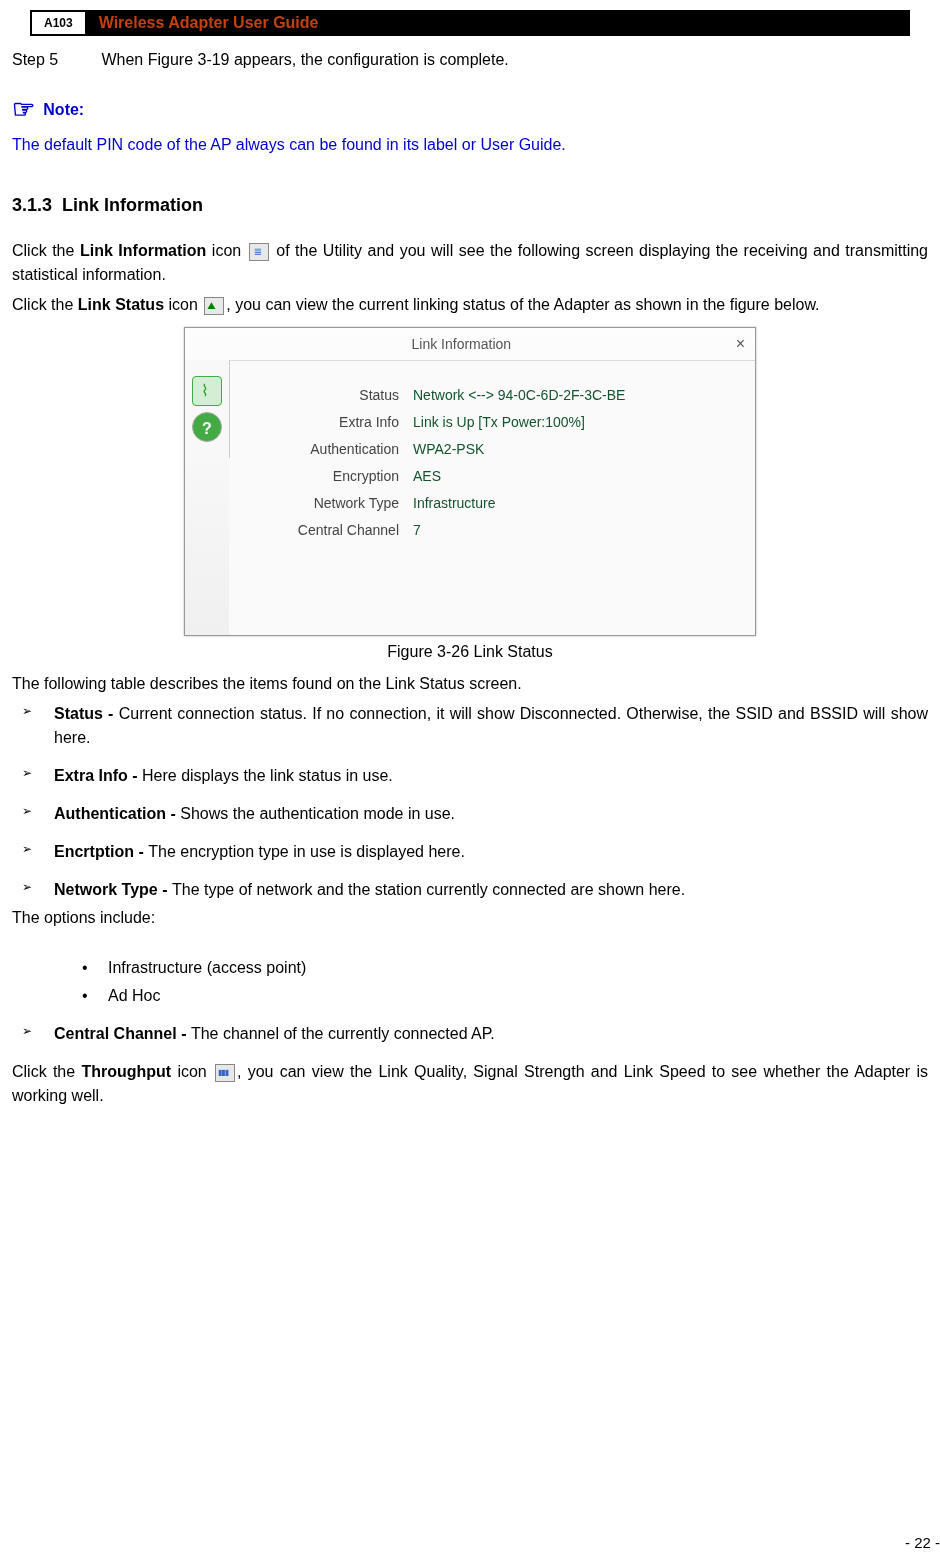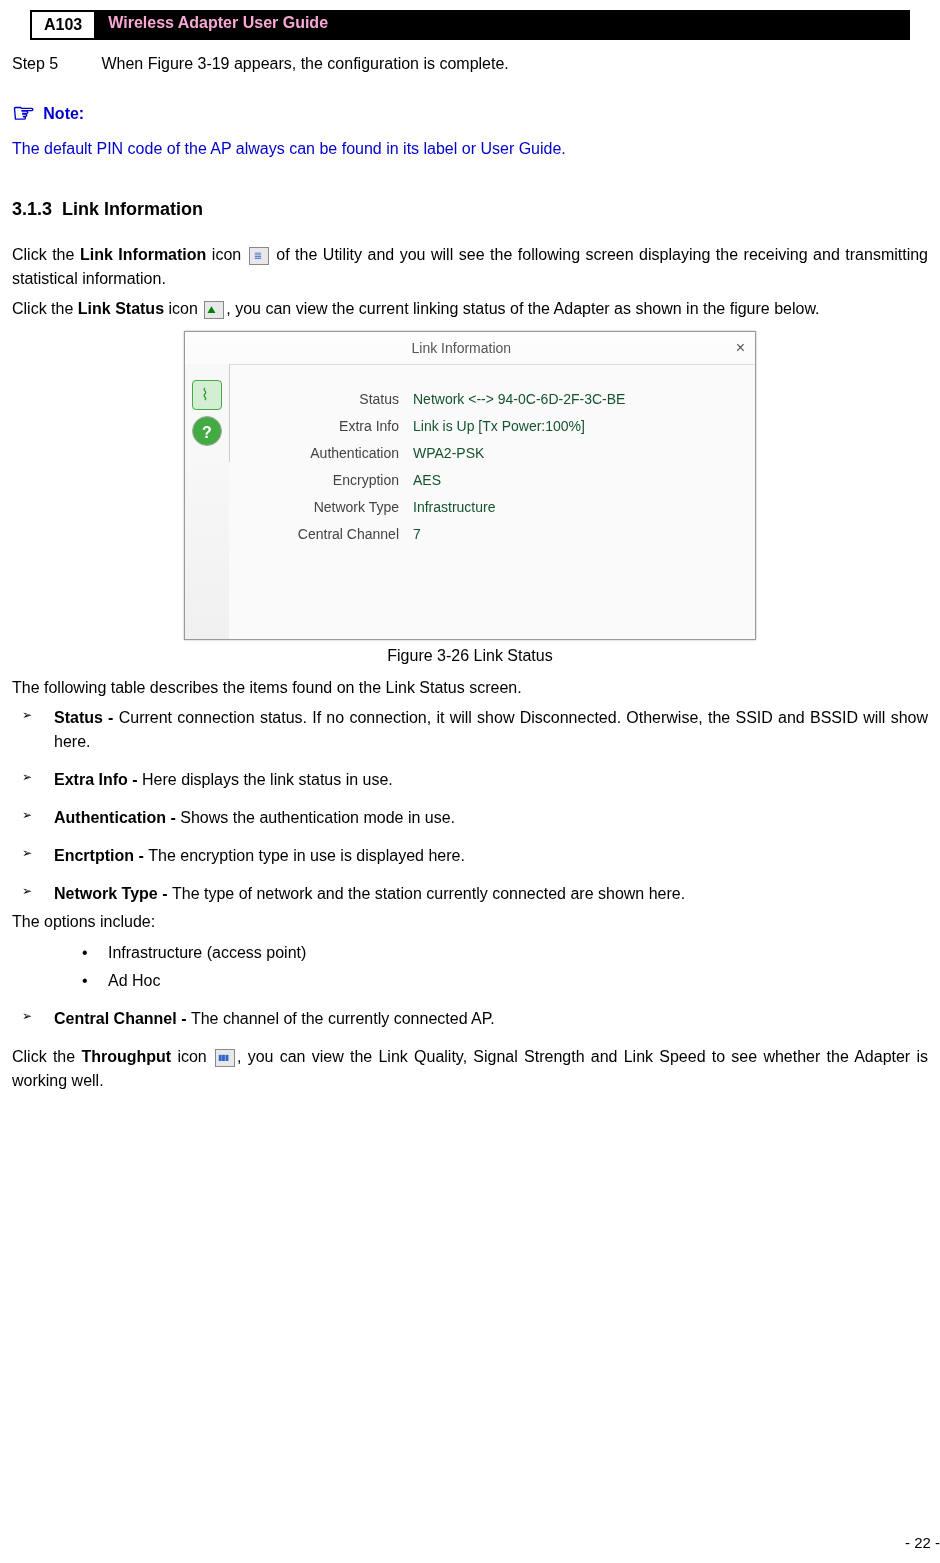--- a/index.html
+++ b/index.html
@@ -20,25 +20,25 @@
     .header-bar {
       margin: 10px 30px 0;
       display: flex;
     }
     .header-code {
       background: white;
       color: black;
       font-weight: bold;
       padding: 4px 12px;
       border: 2px solid black;
-      font-size: 16px;
+      font-size: 12px;
     }
     .header-title {
       background: black;
-      color: #f9a8d4;
+      color: #c2410c;
       font-weight: bold;
       padding: 4px 12px;
       flex: 1;
       font-size: 16px;
     }
     .content {
       padding: 12px 12px 0;
       line-height: 1.5;
     }
     .step-line {
@@ -216,21 +216,21 @@
       flex-shrink: 0;
       padding-left: 10px;
       font-size: 12px;
     }
     .bullet-text {
       flex: 1;
       padding-left: 12px;
     }
     .followon {
       margin-left: 0;
-      margin-bottom: 7px;
+      margin-bottom: 26px;
     }
     .dot-list {
       padding-left: 70px;
       margin: 6px 0 14px;
     }
     .dot-item {
       display:flex;
       margin-bottom: 4px;
     }
     .dot-marker {

